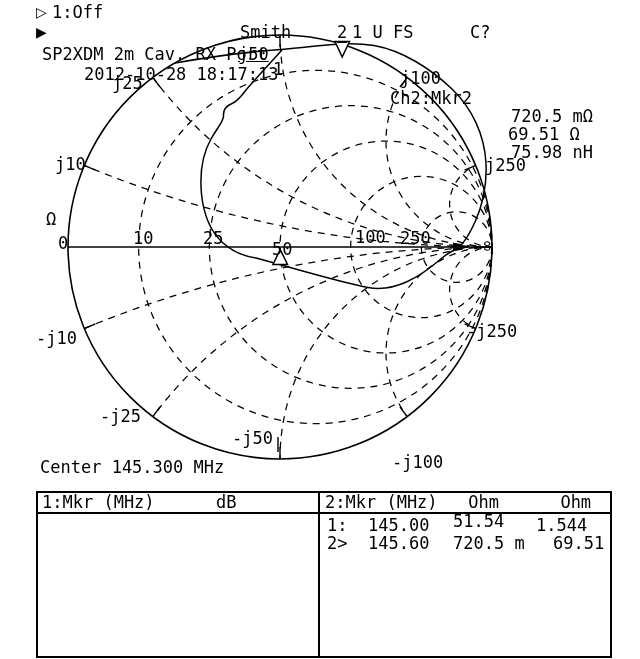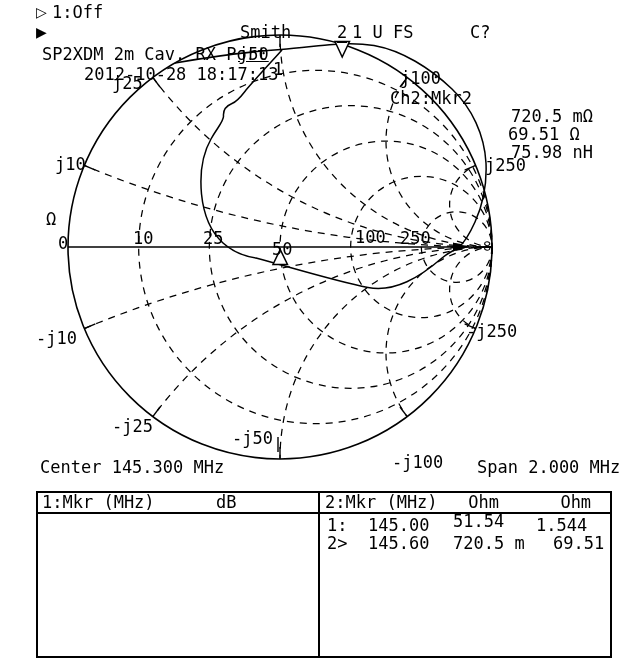--- a/index.html
+++ b/index.html
@@ -91,27 +91,26 @@
   <div class="t" style="left:336px;top:228px;margin-left:19px;">100</div>
   <div class="t" style="left:400px;top:229px;">250</div>
   <div class="t rot90" style="left:483px;top:237px;">∞</div>
   <div class="t" style="left:273px;top:60px;">1</div>
   <div class="t" style="left:55px;top:155px;">j10</div>
   <div class="t" style="left:112px;top:74px;">j25</div>
   <div class="t" style="left:238px;top:45px;text-decoration:underline;">j50</div>
   <div class="t" style="left:400px;top:69px;">j100</div>
   <div class="t" style="left:485px;top:156px;">j250</div>
   <div class="t" style="left:36px;top:323px;margin-top:6px;">-j10</div>
-  <div class="t" style="left:112px;top:407px;margin-top:10px;">-j25</div>
+  <div class="t" style="left:100px;top:407px;">-j25</div>
   <div class="t" style="left:232px;top:429px;">-j50</div>
   <div class="t" style="left:392px;top:405px;margin-top:48px;">-j100</div>
   <div class="t" style="left:466px;top:322px;">-j250</div>
 
   <div class="t" style="left:40px;top:458px;">Center 145.300 MHz</div>
-  <div class="t" style="left:477px;top:458px;">Span 2.000 MHz</div>
 
   <div class="box" style="left:36px;top:491px;width:576px;height:167px;"></div>
   <div class="vline" style="left:318px;top:491px;height:167px;"></div>
   <div class="hline" style="left:36px;top:512px;width:576px;"></div>
   <div class="t" style="left:42px;top:493px;">1:Mkr (MHz)      dB</div>
   <div class="t" style="left:325px;top:493px;">2:Mkr (MHz)   Ohm      Ohm</div>
 
   <div>
     <div class="t" style="left:327px;top:516px;">1:</div>
     <div class="t" style="left:368px;top:516px;">145.00</div>

